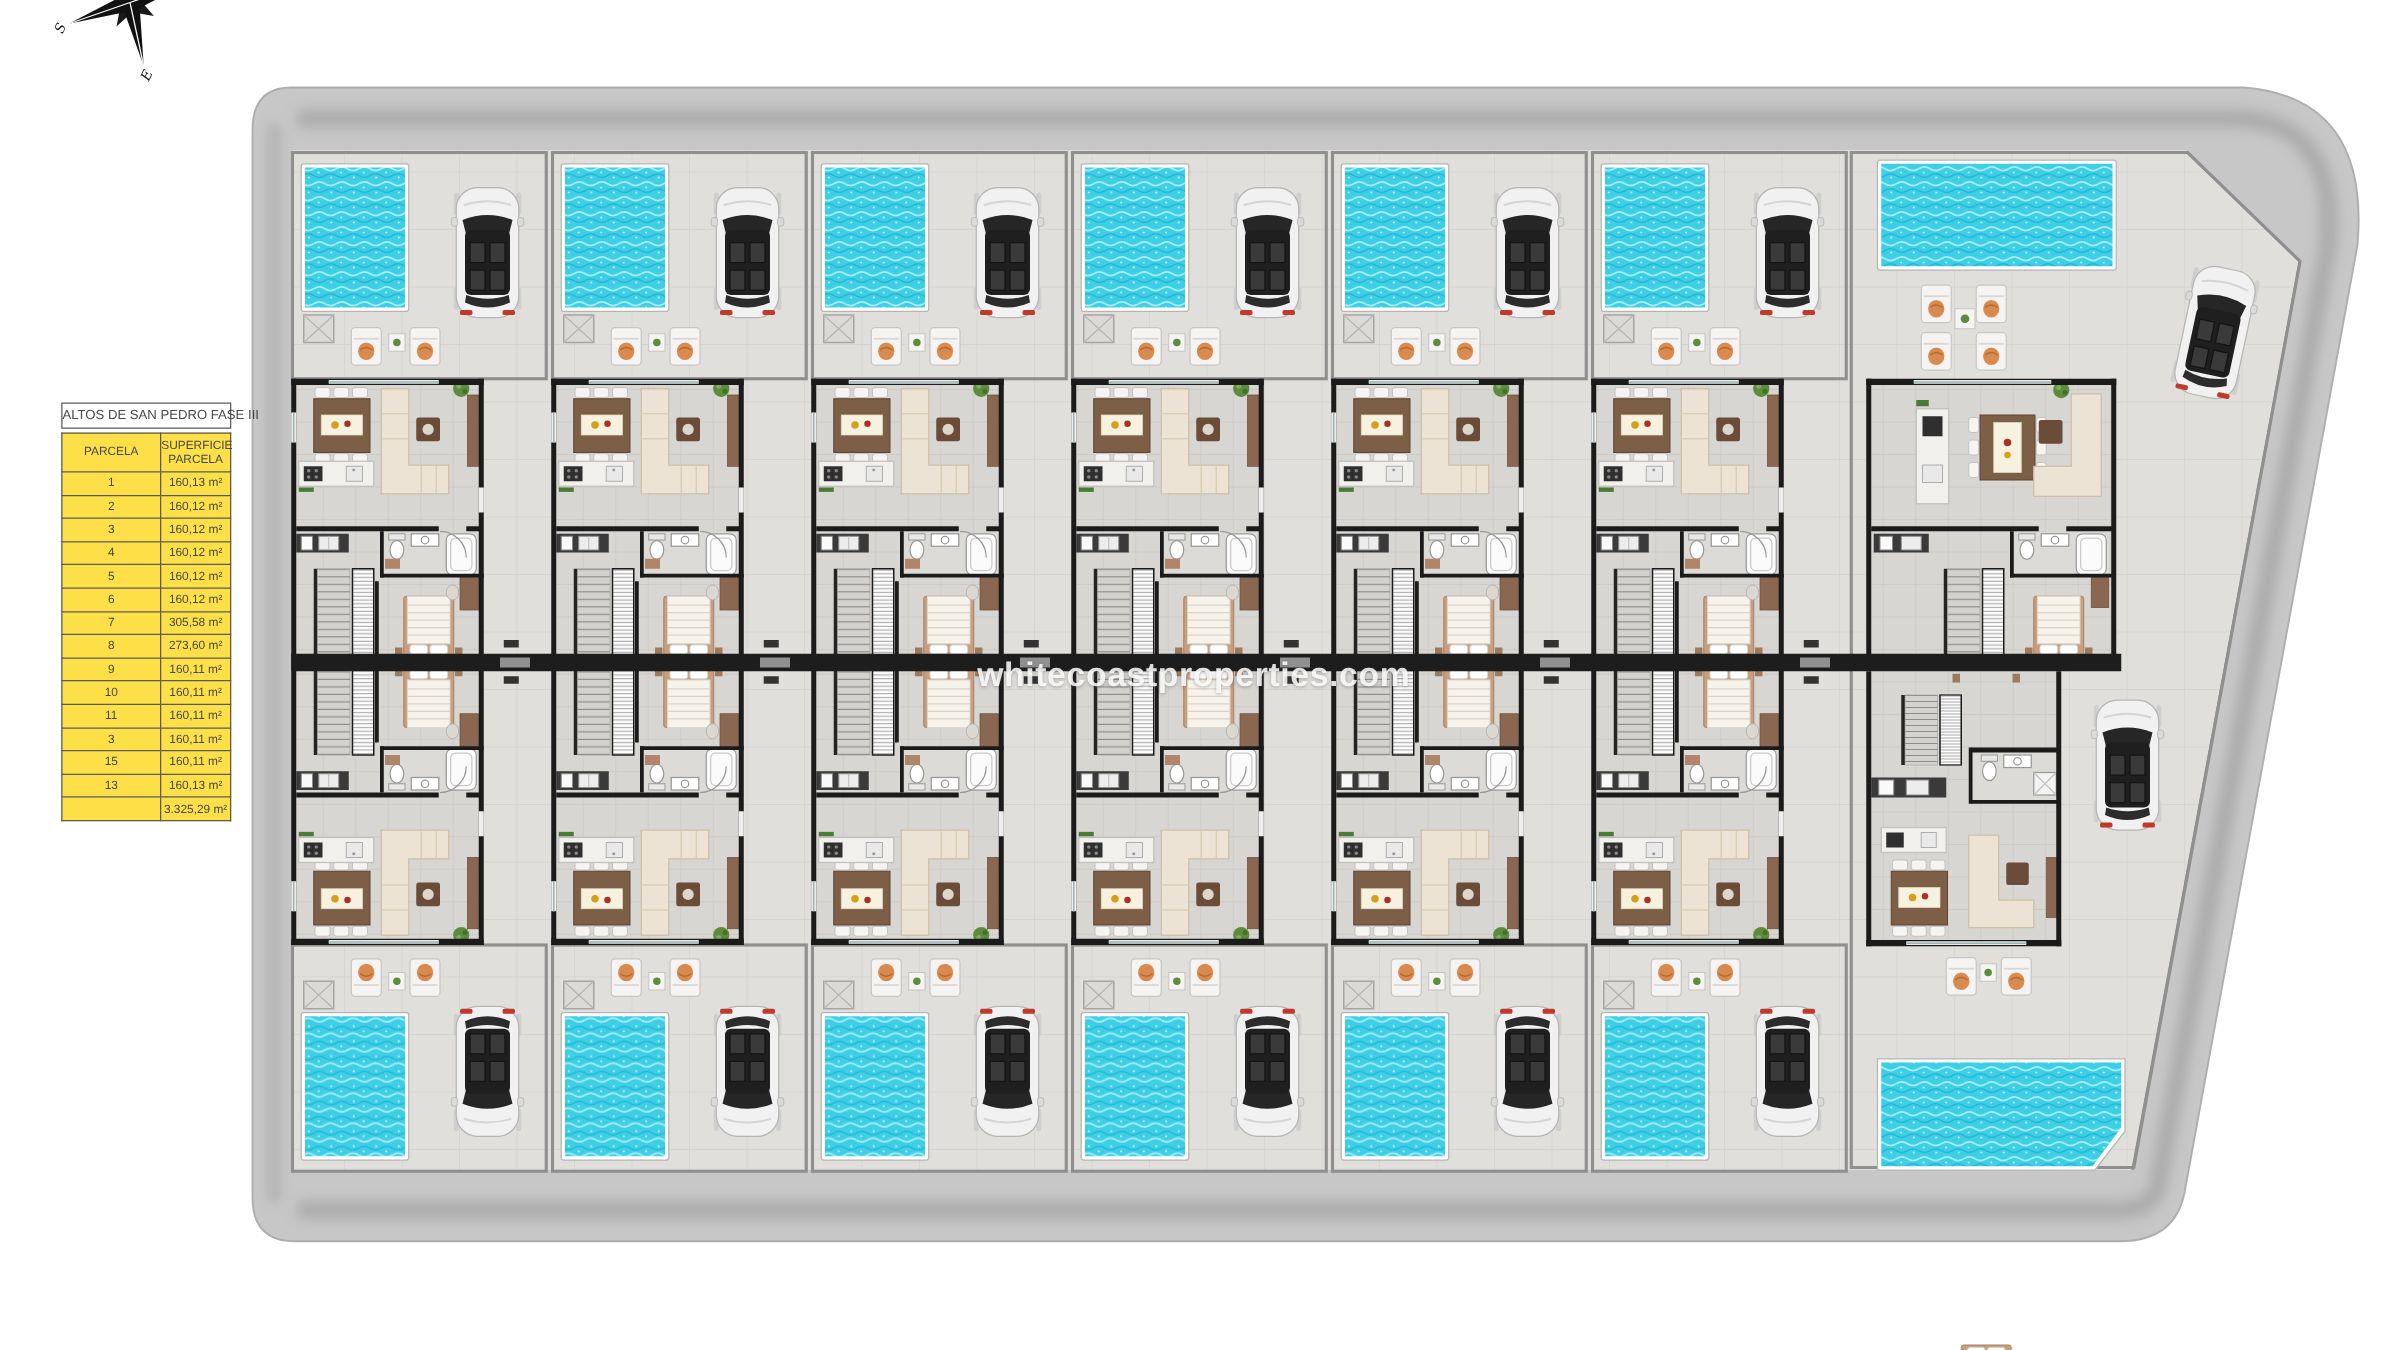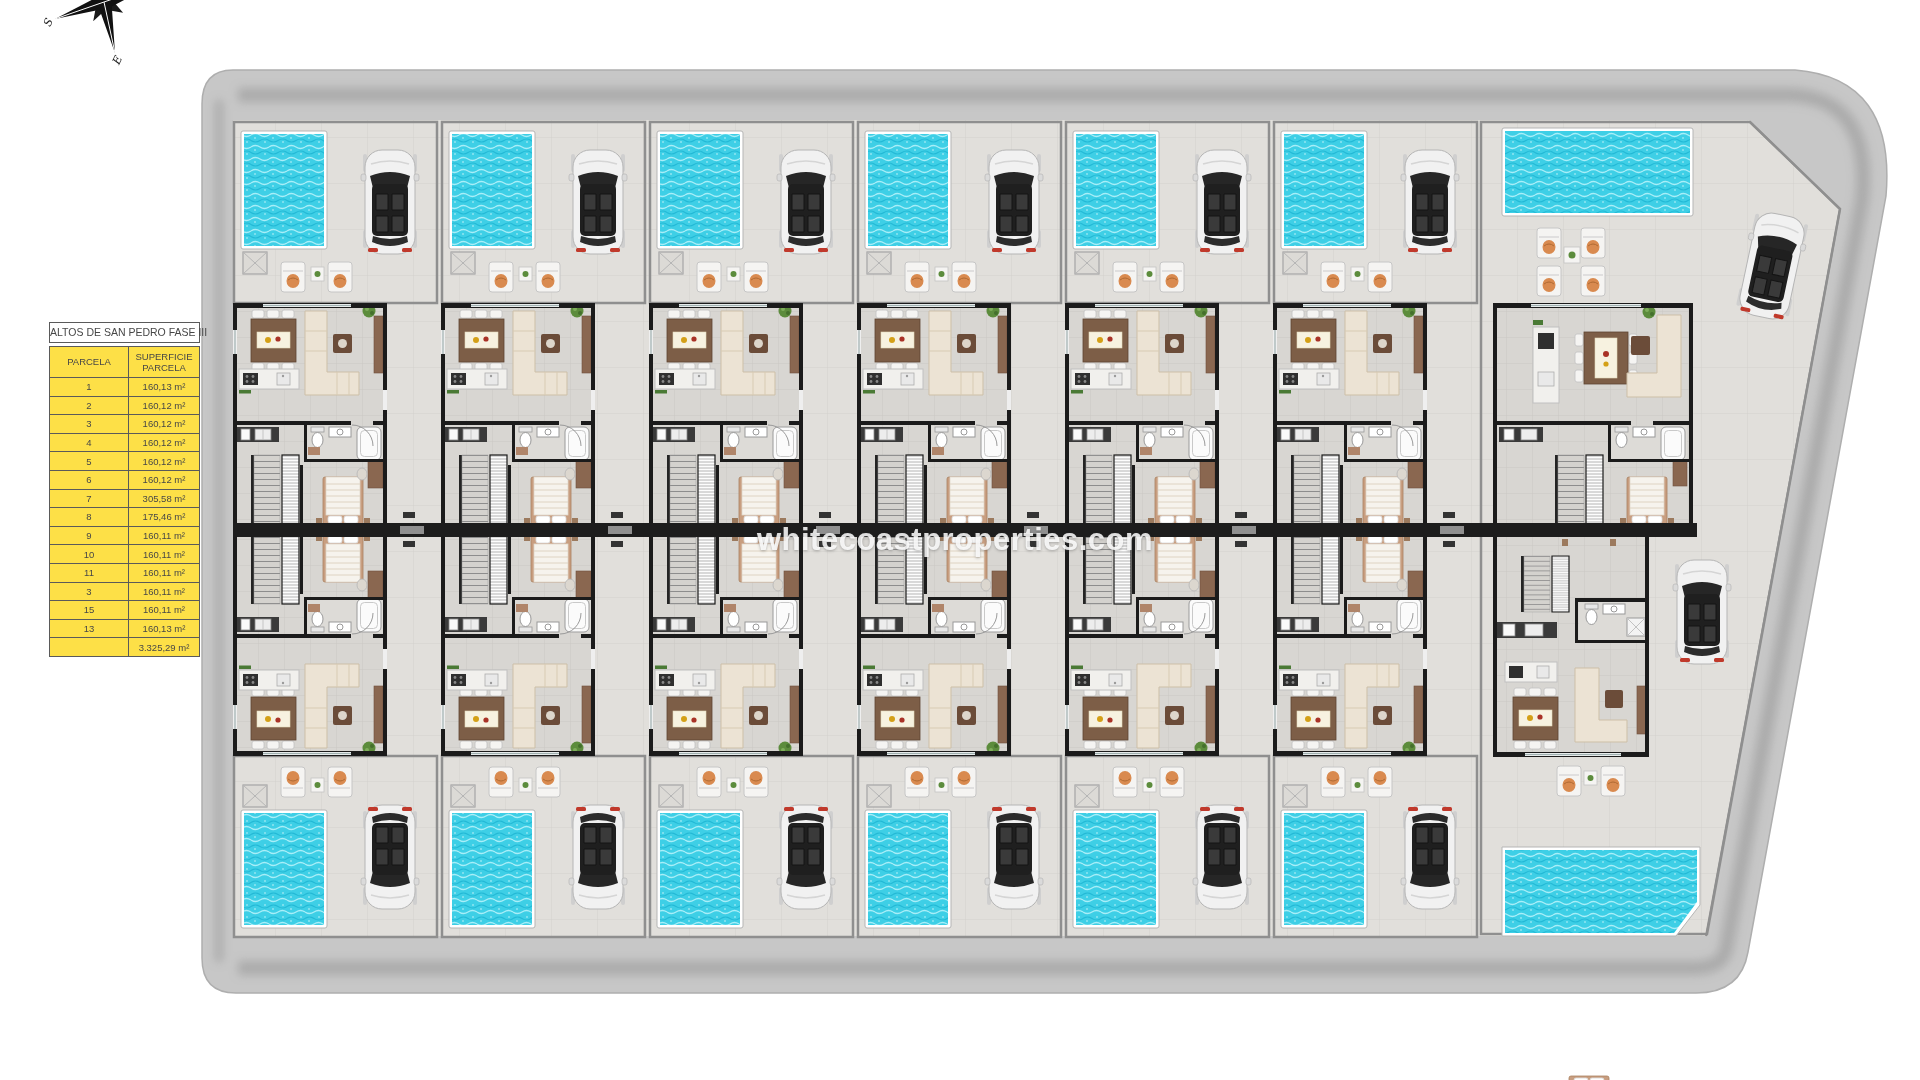--- a/index.html
+++ b/index.html
@@ -8,31 +8,31 @@
     --sofa:#ece3d4; --accent-orange:#d98a4f; --plant-green:#5c8c3c; --white-furn:#f5f4f2;
   }
   html,body{margin:0;padding:0;background:#fff;}
   .stage{position:relative;width:1920px;height:1080px;background:#fff;overflow:hidden;
          font-family:"Liberation Sans",sans-serif;}
   .plan-svg{position:absolute;left:0;top:0;}
   .compass{position:absolute;left:18px;top:0;}
   .compass text{font-family:"DejaVu Serif",serif;font-size:11px;fill:#1d1d1d;font-style:italic;}
 
   
-  .tablewrap{position:absolute;left:49px;top:322px;width:151px;color:#474747;}
+  .tablewrap{position:absolute;left:49px;top:322px;width:136px;color:#474747;}
   .t-title{border:1px solid #5a5a5a;height:19px;line-height:19px;text-align:center;
            font-size:10.5px;background:#fff;margin-bottom:3px;white-space:nowrap;}
   .tablewrap table{border-collapse:collapse;width:100%;background:#fde047;table-layout:fixed;}
   .tablewrap col.c1{width:79px;}
   .tablewrap th,.tablewrap td{border:1px solid #5a5a5a;text-align:center;padding:0;}
   .tablewrap th{height:30px;font-weight:normal;font-size:9.5px;line-height:1.2;}
   .tablewrap td{height:17.6px;font-size:9.5px;}
 
   .watermark{position:absolute;left:955px;top:540px;transform:translate(-50%,-50%);
-             font-size:31px;font-weight:bold;letter-spacing:.5px;color:rgba(255,255,255,.85);
+             font-size:27px;font-weight:bold;letter-spacing:.5px;color:rgba(255,255,255,.85);
              text-shadow:0 1px 3px rgba(70,70,70,.4);white-space:nowrap;}
 
   
   .wall{fill:var(--wall);}
   .wood{fill:var(--wood);stroke:#5e4532;stroke-width:.8;}
   .woodl{fill:var(--wood-light);stroke:#6e4f3c;stroke-width:.6;}
   .glass{stroke:#9fb0b0;stroke-width:1.2;}
 </style>
 </head>
 <body>
@@ -441,21 +441,21 @@
           <tr>
             <td>6</td>
             <td>160,12 m²</td>
           </tr>
           <tr>
             <td>7</td>
             <td>305,58 m²</td>
           </tr>
           <tr>
             <td>8</td>
-            <td>175,46 m²</td>
+            <td>273,60 m²</td>
           </tr>
           <tr>
             <td>9</td>
             <td>160,11 m²</td>
           </tr>
           <tr>
             <td>10</td>
             <td>160,11 m²</td>
           </tr>
           <tr>

